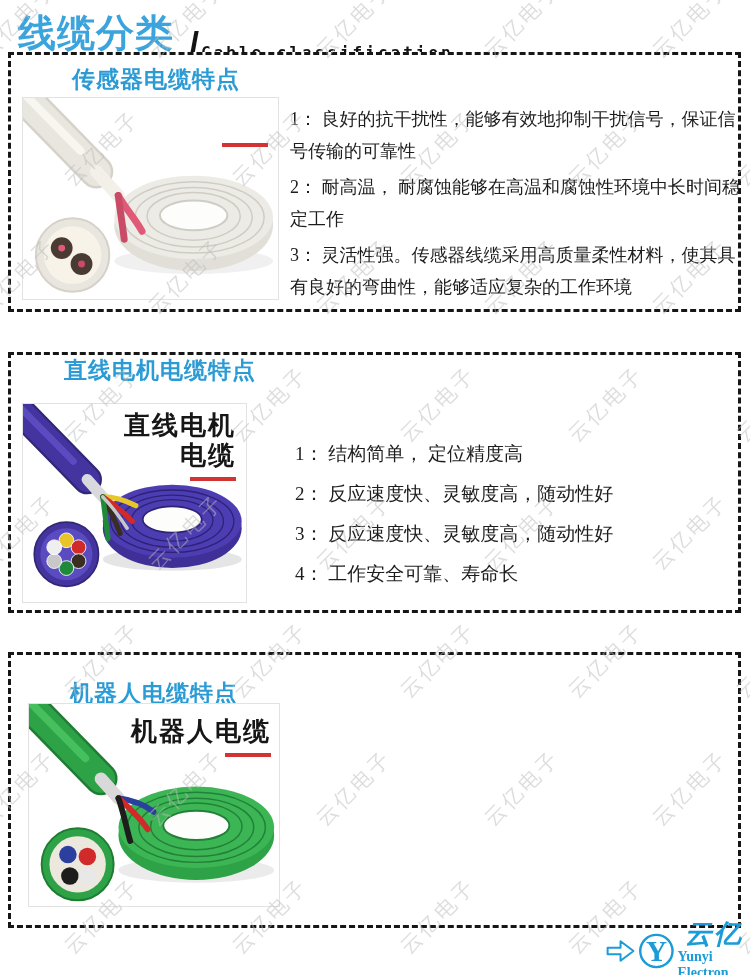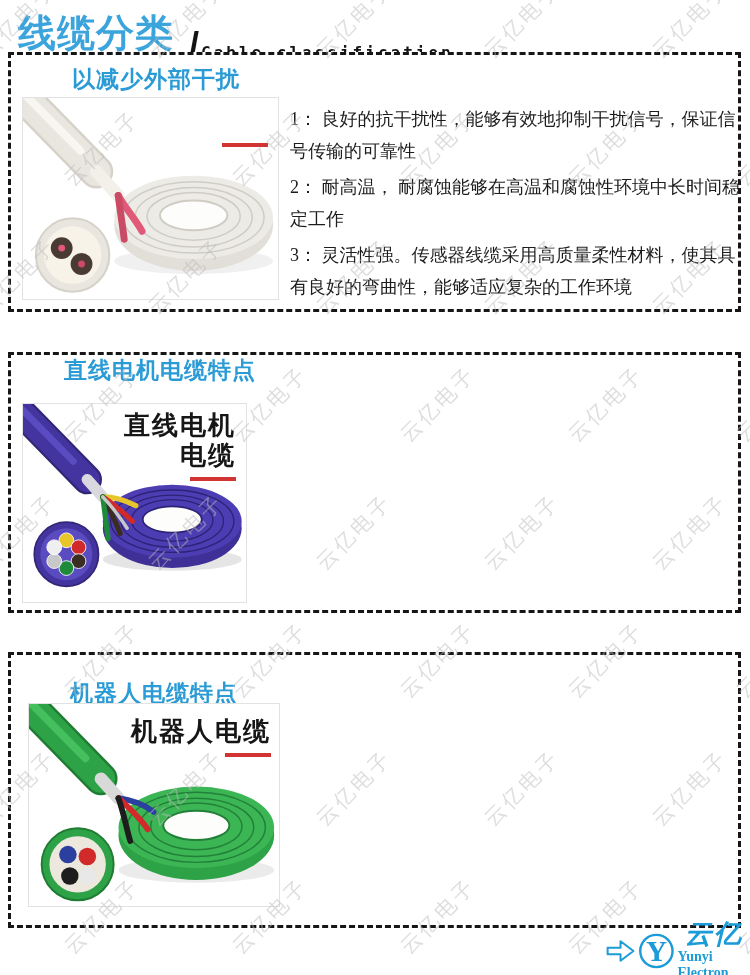--- a/index.html
+++ b/index.html
@@ -55,21 +55,21 @@
 
 <div class="page">
 
   <div class="hdr">
     <h1 class="hdr-cn">线缆分类</h1>
     <span class="hdr-slash">/</span>
     <span class="hdr-en">Cable classification</span>
   </div>
 
   <section class="box box1" style="--jacket: #e9e6df; --jacket-dark: #d6d2c9; --jacket-light: #f8f6f1; --coil-main: #e2dfd8; --coil-top: #edebe5; --coil-line: #cfccc4;">
-    <div class="sec-title underlined" style="left:61px;top:9px;">以减少外部干扰</div>
+    <div class="sec-title underlined" style="left:61px;top:9px;">传感器电缆特点</div>
 
     <div class="photo" style="left:11px;top:42px;width:257px;height:203px;">
       <svg viewBox="0 0 257 202">
 
         <g transform="translate(172,128)">
           <ellipse cx="0" cy="36" rx="80" ry="13" fill="rgba(0,0,0,0.06)"></ellipse>
           <ellipse cx="0" cy="0" rx="80" ry="46" style="fill:var(--coil-main)"></ellipse>
           <ellipse cx="0" cy="-8" rx="80" ry="42" style="fill:var(--coil-top)"></ellipse>
           <ellipse cx="0" cy="-8" rx="71" ry="36" fill="none" style="stroke:var(--coil-line)" stroke-width="1.5"></ellipse>
           <ellipse cx="0" cy="-8" rx="59" ry="30" fill="none" style="stroke:var(--coil-line)" stroke-width="1.5"></ellipse>
@@ -145,20 +145,26 @@
           <circle class="core" cx="-14" cy="-8" r="8.5" stroke="#ffffff" stroke-width="1" fill="#efefef"></circle>
         </g>
       </svg>
       <div class="photo-label" style="top:6px;">
         <span>直线电机</span><br>
         <span>电缆</span>
         <span class="red-line"></span>
       </div>
     </div>
 
+    <div class="features f1">
+        <p>1： 结构简单， 定位精度高</p>
+        <p>2： 反应速度快、灵敏度高，随动性好</p>
+        <p>3： 反应速度快、灵敏度高，随动性好</p>
+        <p>4： 工作安全可靠、寿命长</p>
+      </div>
   </section>
 
   <section class="box box3" style="--jacket: #2ea246; --jacket-dark: #1f7c33; --jacket-light: #46c05e; --coil-main: #2ea246; --coil-top: #3cb654; --coil-line: #228039;">
     <div class="sec-title" style="left:59px;top:23px;text-align:right;">机器人电缆特点</div>
 
     <div class="photo" style="left:17px;top:48px;width:252px;height:204px;">
       <svg viewBox="0 0 257 202">
         <g transform="translate(172,132)">
           <ellipse cx="0" cy="36" rx="80" ry="13" fill="rgba(0,0,0,0.08)"></ellipse>
           <ellipse cx="0" cy="0" rx="80" ry="46" style="fill:var(--coil-main)"></ellipse>

